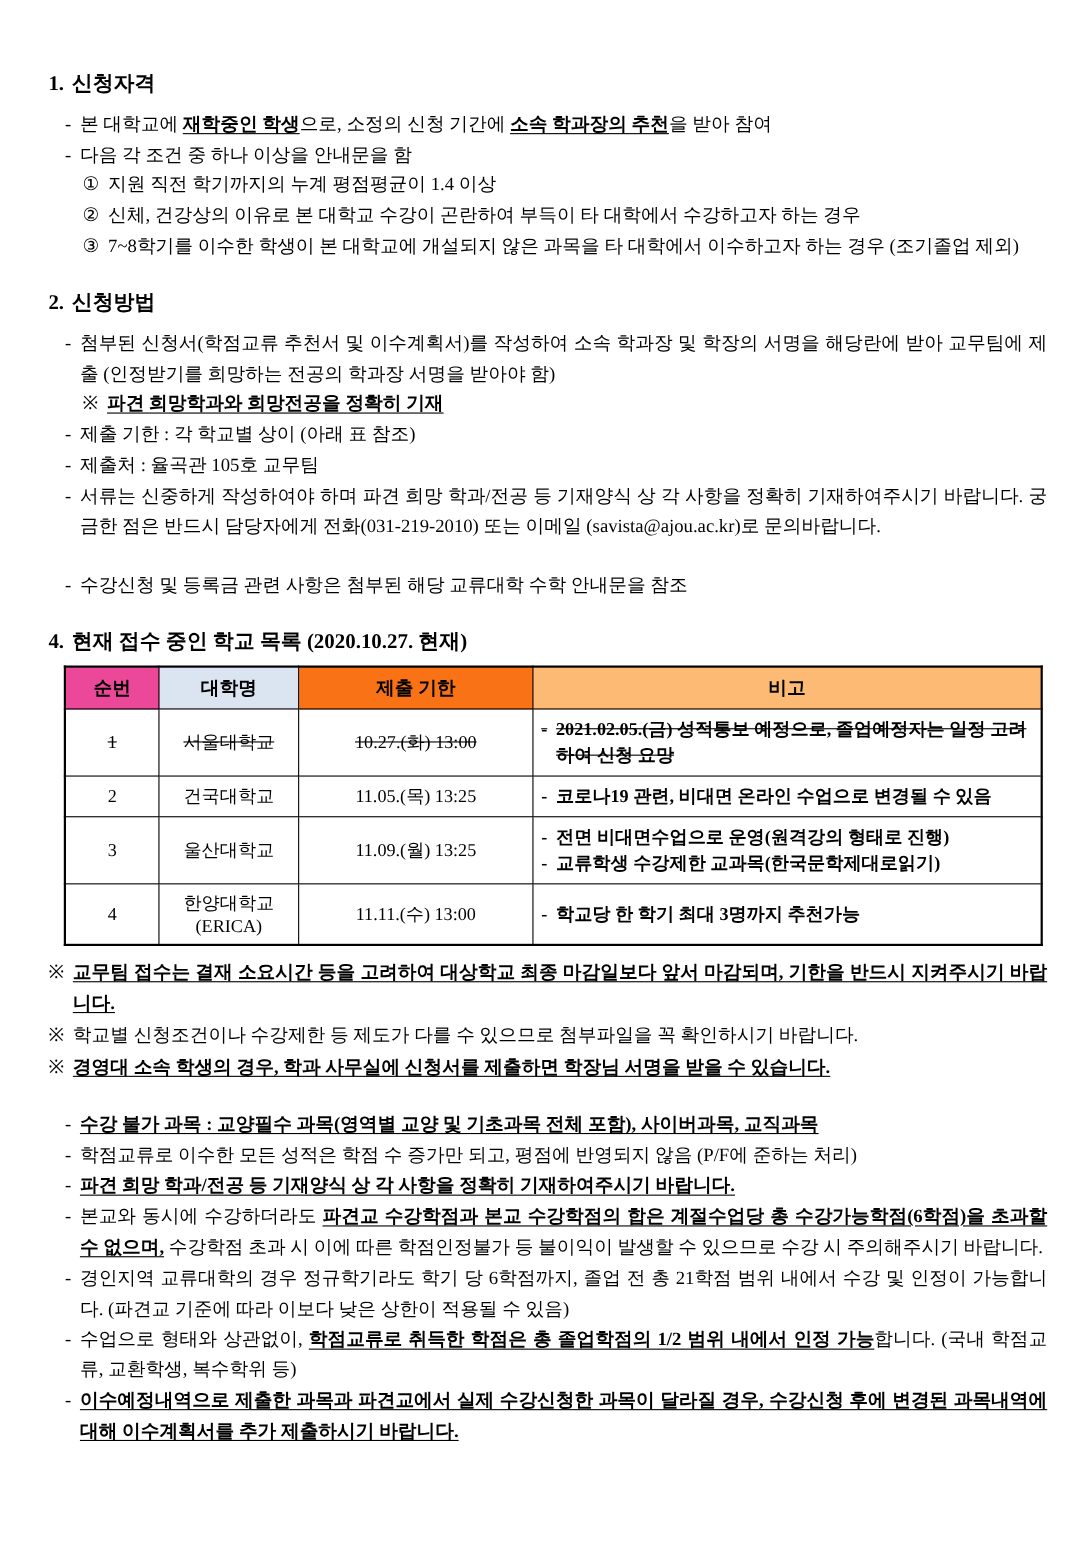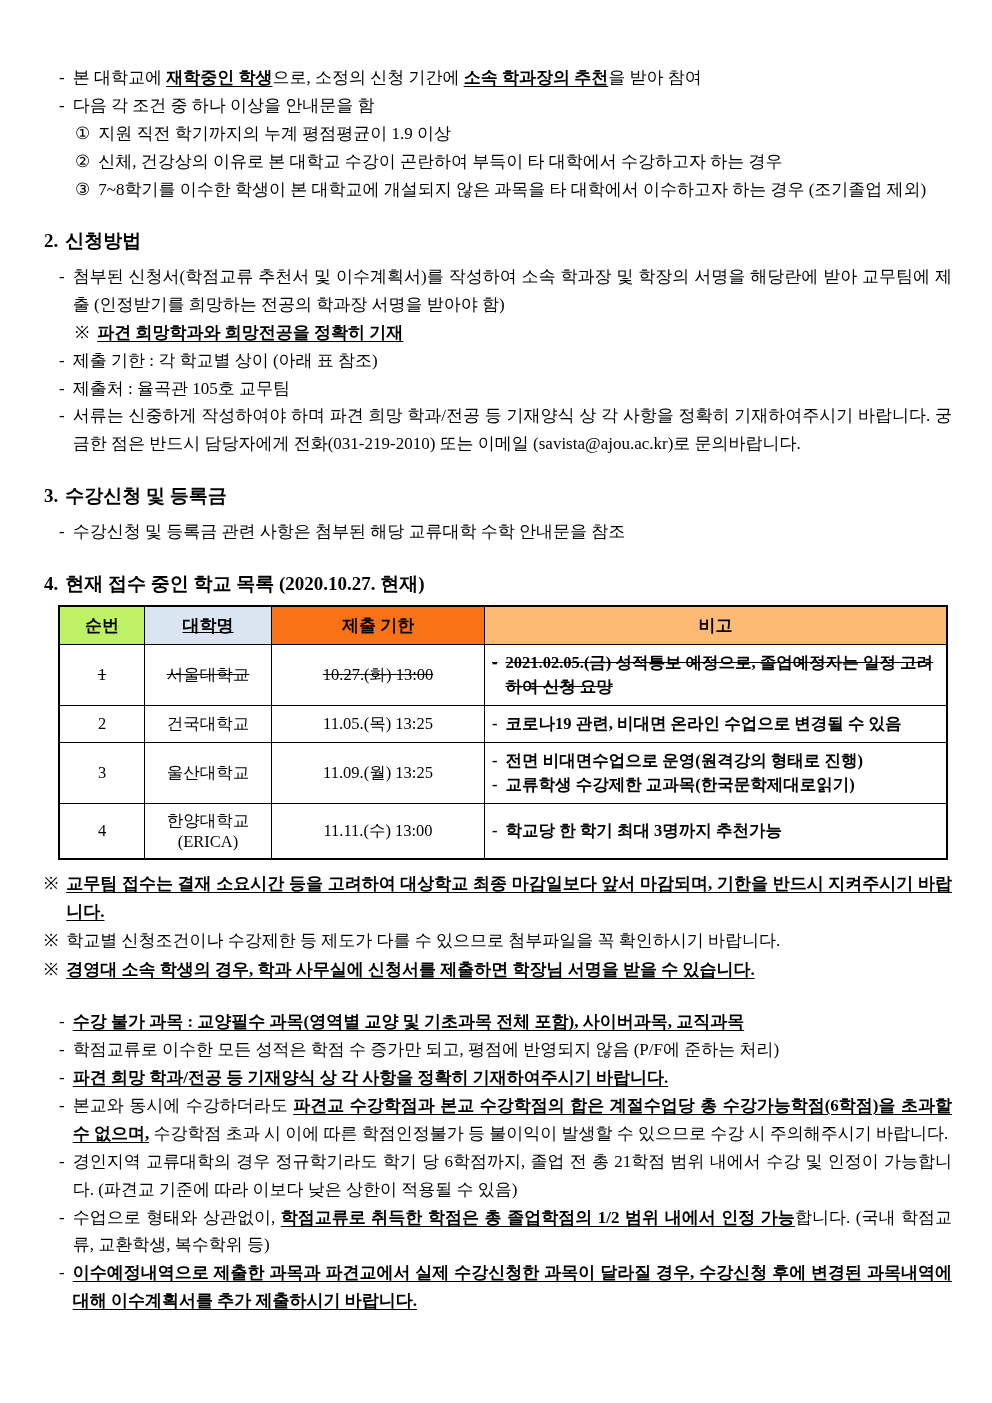--- a/index.html
+++ b/index.html
@@ -36,32 +36,33 @@
   tr.struck td{text-decoration:line-through;}
   .notes{margin-top:2px;}
   .notes .item{margin-bottom:1px;}
 </style>
 </head>
 <body>
 
 <div class="page">
 
   <section>
+    <h2><span>1.</span><span class="sec-title">신청자격</span></h2>
     <div>
         <div class="item lvl1">
           <span class="marker">-</span>
           <div class="item-text"><span>본 대학교에 </span><span class="seg-bu">재학중인 학생</span><span>으로, 소정의 신청 기간에 </span><span class="seg-bu">소속 학과장의 추천</span><span>을 받아 참여</span></div>
         </div>
         <div class="item lvl1">
           <span class="marker">-</span>
           <div class="item-text"><span>다음 각 조건 중 하나 이상을 안내문을 함</span></div>
         </div>
         <div class="item lvl2">
           <span class="marker">①</span>
-          <div class="item-text"><span>지원 직전 학기까지의 누계 평점평균이 1.9 이상</span></div>
+          <div class="item-text"><span>지원 직전 학기까지의 누계 평점평균이 1.4 이상</span></div>
         </div>
         <div class="item lvl2">
           <span class="marker">②</span>
           <div class="item-text"><span>신체, 건강상의 이유로 본 대학교 수강이 곤란하여 부득이 타 대학에서 수강하고자 하는 경우</span></div>
         </div>
         <div class="item lvl2">
           <span class="marker">③</span>
           <div class="item-text"><span>7~8학기를 이수한 학생이 본 대학교에 개설되지 않은 과목을 타 대학에서 이수하고자 하는 경우 (조기졸업 제외)</span></div>
         </div>
       </div>
@@ -87,36 +88,35 @@
           <div class="item-text"><span>제출처 : 율곡관 105호 교무팀</span></div>
         </div>
         <div class="item lvl1">
           <span class="marker">-</span>
           <div class="item-text"><span>서류는 신중하게 작성하여야 하며 파견 희망 학과/전공 등 기재양식 상 각 사항을 정확히 기재하여주시기 바랍니다. 궁금한 점은 반드시 담당자에게 전화(031-219-2010) 또는 이메일 (savista@ajou.ac.kr)로 문의바랍니다.</span></div>
         </div>
       </div>
   </section>
 
   <section>
-    <h2><span>3.</span><span class="sec-title">수강신청 및 등록금</span></h2>
     <div>
         <div class="item lvl1">
           <span class="marker">-</span>
           <div class="item-text"><span>수강신청 및 등록금 관련 사항은 첨부된 해당 교류대학 수학 안내문을 참조</span></div>
         </div>
       </div>
   </section>
 
   <section>
     <h2><span>4.</span><span class="sec-title">현재 접수 중인 학교 목록 (2020.10.27. 현재)</span></h2>
     <table>
       <thead>
         <tr>
-          <th class="c-no" style="background: #bef264;">순번</th>
-          <th class="c-univ" style="background: rgb(219, 228, 241); text-decoration: underline;">대학명</th>
+          <th class="c-no" style="background: #ec4899;">순번</th>
+          <th class="c-univ" style="background: rgb(219, 228, 241);">대학명</th>
           <th class="c-deadline" style="background: #f97316;">제출 기한</th>
           <th style="background: #fdba74;">비고</th>
         </tr>
       </thead>
       <tbody>
           <tr class="struck">
             <td class="c-no center">1</td>
             <td class="c-univ center">서울대학교</td>
             <td class="c-deadline center">10.27.(화) 13:00</td>
             <td class="c-remarks">

